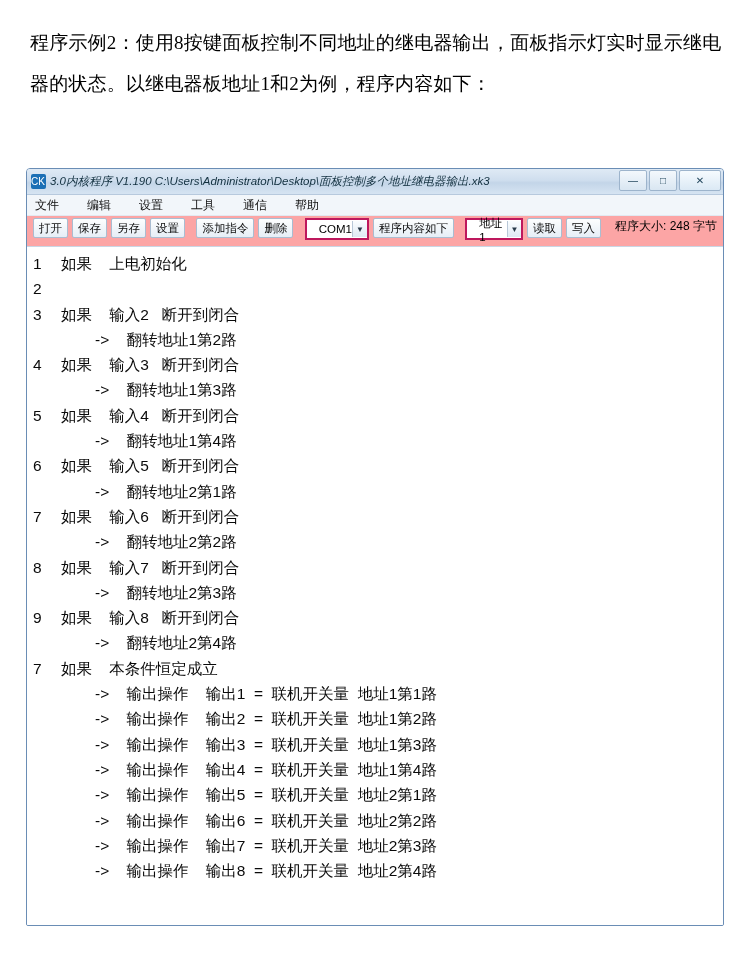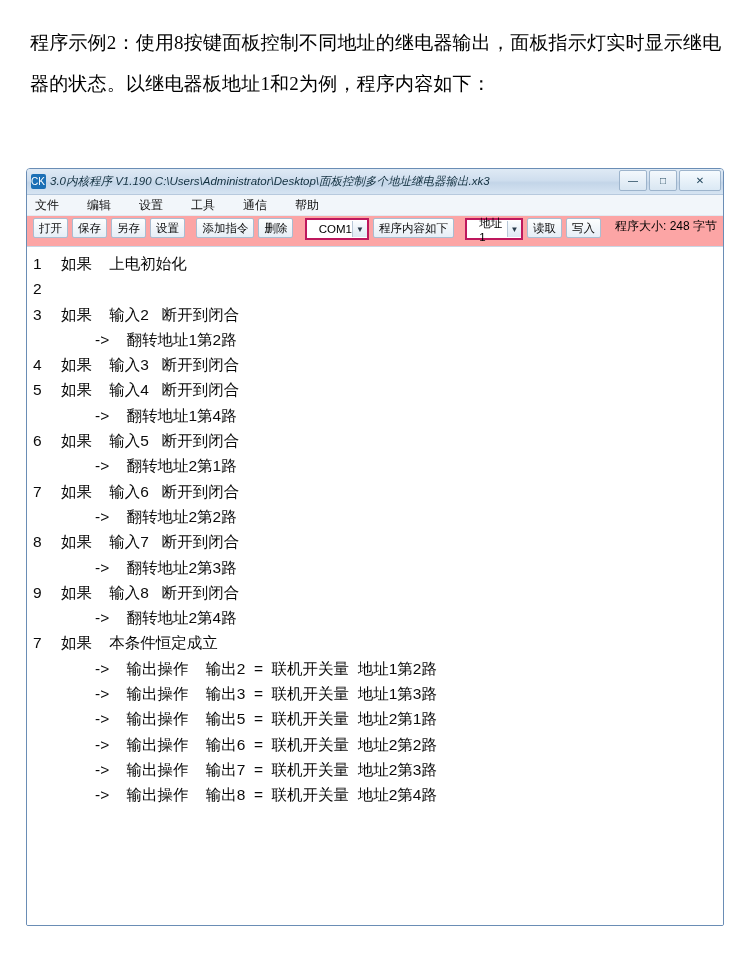--- a/index.html
+++ b/index.html
@@ -254,33 +254,36 @@
         <span class="num">248 字节</span>
       </div>
     </div>
 
     <div class="code" id="code-area">
         <div class="line"><div class="ln">1</div><div class="body-txt">如果    上电初始化</div></div>
         <div class="line"><div class="ln">2</div></div>
         <div class="line"><div class="ln">3</div><div class="body-txt">如果    输入2   断开到闭合</div></div>
         <div class="line"><div class="ln"></div><div class="body-txt indent1">-&gt;    翻转地址1第2路</div></div>
         <div class="line"><div class="ln">4</div><div class="body-txt">如果    输入3   断开到闭合</div></div>
+        <div class="line"><div class="ln"></div><div class="body-txt indent1">-&gt;    翻转地址1第3路</div></div>
         <div class="line"><div class="ln">5</div><div class="body-txt">如果    输入4   断开到闭合</div></div>
         <div class="line"><div class="ln"></div><div class="body-txt indent1">-&gt;    翻转地址1第4路</div></div>
         <div class="line"><div class="ln">6</div><div class="body-txt">如果    输入5   断开到闭合</div></div>
         <div class="line"><div class="ln"></div><div class="body-txt indent1">-&gt;    翻转地址2第1路</div></div>
         <div class="line"><div class="ln">7</div><div class="body-txt">如果    输入6   断开到闭合</div></div>
         <div class="line"><div class="ln"></div><div class="body-txt indent1">-&gt;    翻转地址2第2路</div></div>
         <div class="line"><div class="ln">8</div><div class="body-txt">如果    输入7   断开到闭合</div></div>
         <div class="line"><div class="ln"></div><div class="body-txt indent1">-&gt;    翻转地址2第3路</div></div>
         <div class="line"><div class="ln">9</div><div class="body-txt">如果    输入8   断开到闭合</div></div>
         <div class="line"><div class="ln"></div><div class="body-txt indent1">-&gt;    翻转地址2第4路</div></div>
         <div class="line"><div class="ln">7</div><div class="body-txt">如果    本条件恒定成立</div></div>
+        <div class="line"><div class="ln"></div><div class="body-txt indent1">-&gt;    输出操作    输出1  =  联机开关量  地址1第1路</div></div>
         <div class="line"><div class="ln"></div><div class="body-txt indent1">-&gt;    输出操作    输出2  =  联机开关量  地址1第2路</div></div>
         <div class="line"><div class="ln"></div><div class="body-txt indent1">-&gt;    输出操作    输出3  =  联机开关量  地址1第3路</div></div>
+        <div class="line"><div class="ln"></div><div class="body-txt indent1">-&gt;    输出操作    输出4  =  联机开关量  地址1第4路</div></div>
         <div class="line"><div class="ln"></div><div class="body-txt indent1">-&gt;    输出操作    输出5  =  联机开关量  地址2第1路</div></div>
         <div class="line"><div class="ln"></div><div class="body-txt indent1">-&gt;    输出操作    输出6  =  联机开关量  地址2第2路</div></div>
         <div class="line"><div class="ln"></div><div class="body-txt indent1">-&gt;    输出操作    输出7  =  联机开关量  地址2第3路</div></div>
         <div class="line"><div class="ln"></div><div class="body-txt indent1">-&gt;    输出操作    输出8  =  联机开关量  地址2第4路</div></div>
       </div>
 
   </div>
 </div>
 
 </body></html>

